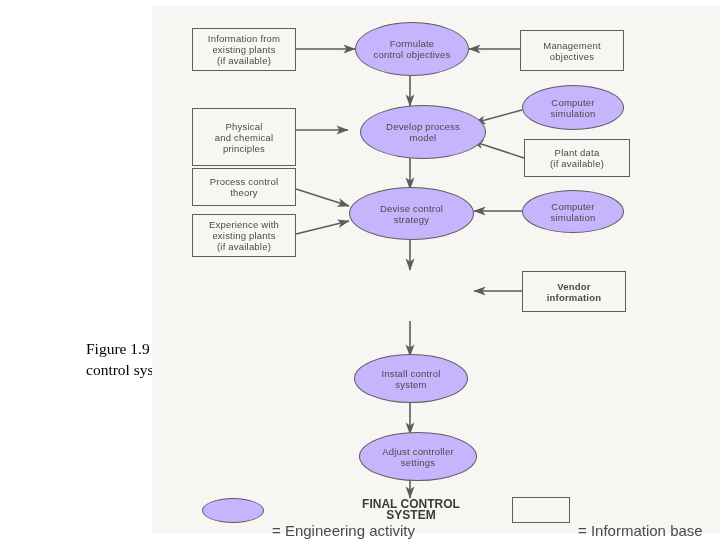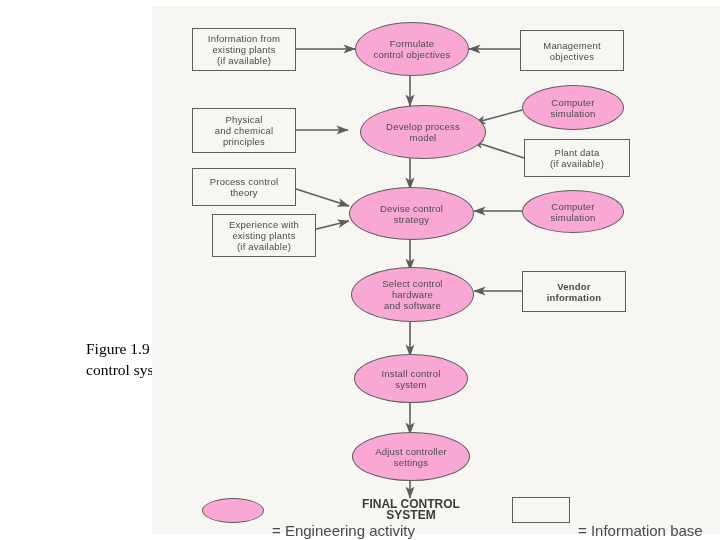--- a/index.html
+++ b/index.html
@@ -43,21 +43,21 @@
     color: #4a4a4a;
     font-family: "Liberation Sans", sans-serif;
     font-size: 9.5px;
     line-height: 11px;
     letter-spacing: 0.2px;
     white-space: pre-line;
     padding: 2px;
   }
   .node-ellipse {
     position: absolute;
-    background: #f9a8d4;
+    background: #c4b5fd;
     border: 1.3px solid #5d5d5d;
     border-radius: 50%;
     box-sizing: border-box;
     display: flex;
     align-items: center;
     justify-content: center;
     text-align: center;
     color: #4a4a4a;
     font-family: "Liberation Sans", sans-serif;
     font-size: 9.5px;
@@ -148,21 +148,21 @@
     <div class="node-box" style="left:40px; top:22px; width:104px; height:43px;">Information from
 existing plants
 (if available)</div>
 
     <div class="node-ellipse" style="left:203px; top:16px; width:114px; height:54px;">Formulate
 control objectives</div>
 
     <div class="node-box" style="left:368px; top:24px; width:104px; height:41px;">Management
 objectives</div>
 
-    <div class="node-box" style="left:40px; top:102px; width:104px; height:45px;">Physical
+    <div class="node-box" style="left:40px; top:102px; width:104px; height:58px;">Physical
 and chemical
 principles</div>
 
     <div class="node-ellipse" style="left:208px; top:99px; width:126px; height:54px;">Develop process
 model</div>
 
     <div class="node-ellipse" style="left:370px; top:79px; width:102px; height:45px;">Computer
 simulation</div>
 
     <div class="node-box" style="left:372px; top:133px; width:106px; height:38px;">Plant data
@@ -170,35 +170,32 @@
 
     <div class="node-box" style="left:40px; top:162px; width:104px; height:38px;">Process control
 theory</div>
 
     <div class="node-ellipse" style="left:197px; top:181px; width:125px; height:53px;">Devise control
 strategy</div>
 
     <div class="node-ellipse" style="left:370px; top:184px; width:102px; height:43px;">Computer
 simulation</div>
 
-    <div class="node-box" style="left:40px; top:208px; width:104px; height:43px;margin-left:20px;">Experience with
+    <div class="node-box" style="left:40px; top:208px; width:104px; height:43px;">Experience with
 existing plants
 (if available)</div>
 
-    <div class="node-ellipse" style="left:199px; top:261px; width:123px; height:55px;">Select control
-hardware
-and software</div>
 
     <div class="node-box" style="left:370px; top:265px; width:104px; height:41px;font-weight:bold;">Vendor
 information</div>
 
     <div class="node-ellipse" style="left:202px; top:348px; width:114px; height:49px;">Install control
 system</div>
 
-    <div class="node-ellipse" style="left:200px; top:426px; width:118px; height:49px;text-align:center;">Adjust controller
+    <div class="node-ellipse" style="left:207px; top:426px; width:118px; height:49px;text-align:center;">Adjust controller
 settings</div>
 
     <div class="final-label" style="left:198px; top:493px; width:122px;">FINAL CONTROL
 SYSTEM</div>
 
     <div class="node-ellipse" style="left:50px; top:492px; width:62px; height:25px;"></div>
     <div class="legend-text" style="left:120px; top:499px;">= Engineering activity</div>
 
     <div class="node-box" style="left:360px; top:491px; width:58px; height:26px;"></div>
     <div class="legend-text" style="left:426px; top:499px;">= Information base</div>

